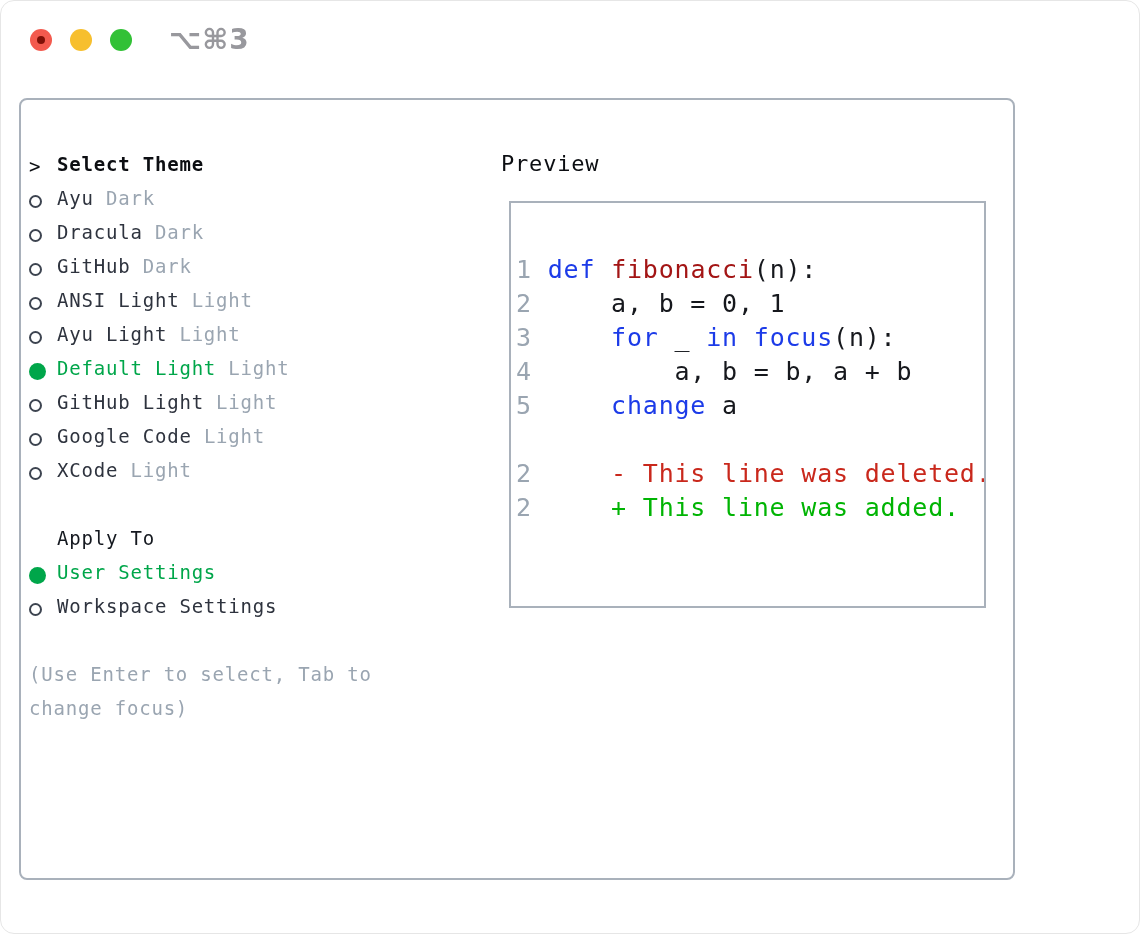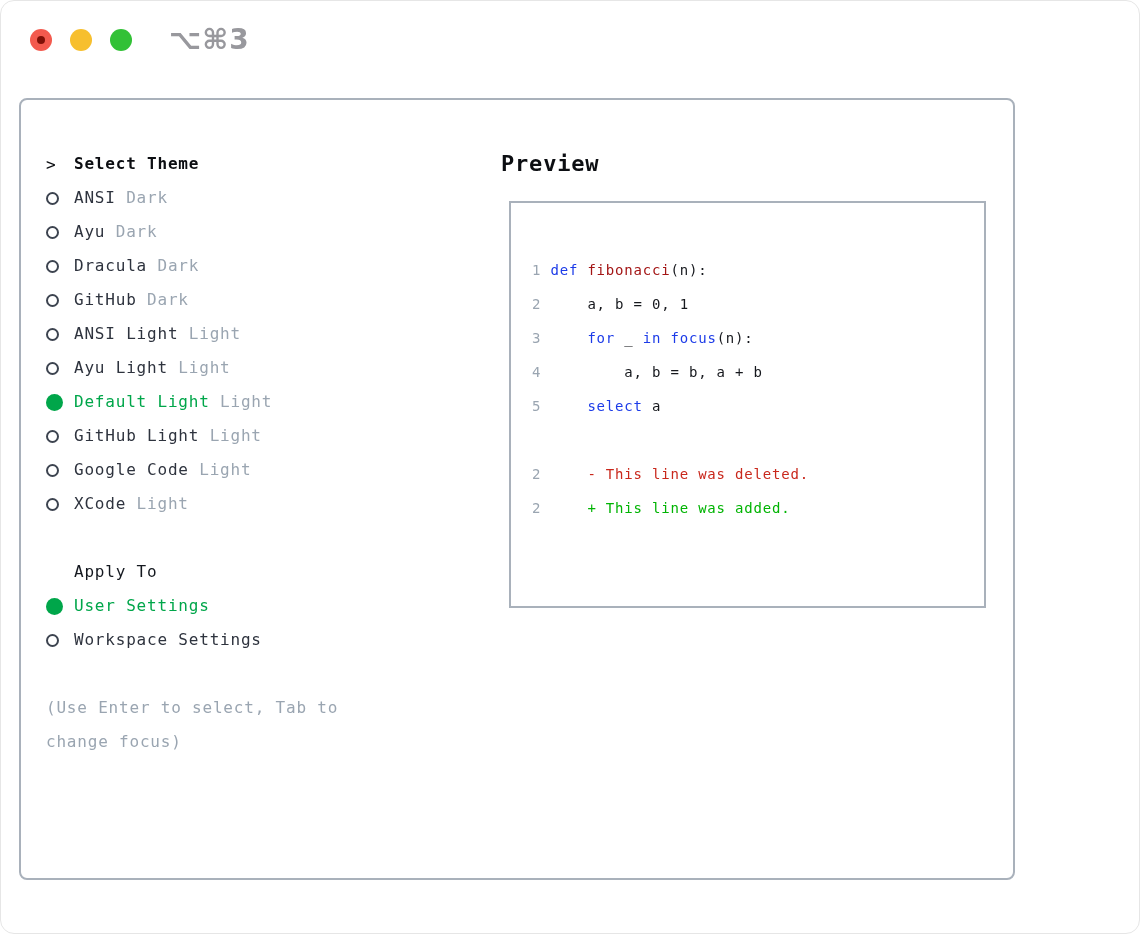--- a/index.html
+++ b/index.html
@@ -20,39 +20,39 @@
   .tl.red{left:29px;background:var(--tl_red);}
   .tl.red .dot{position:absolute;left:7px;top:7px;width:8px;height:8px;border-radius:50%;background:var(--tl_red_dot);}
   .tl.yellow{left:69px;background:var(--tl_yellow);}
   .tl.green{left:109px;background:var(--tl_green);}
   .win-title{position:absolute;left:168px;top:22px;font-family:"DejaVu Sans","Liberation Sans",sans-serif;
     font-size:28px;font-weight:700;color:var(--title_gray);letter-spacing:1px;}
   
   .panel{position:absolute;left:18px;top:97px;width:996px;height:782px;
     border:2px solid var(--border);border-radius:8px;background:#fff;}
   
-  .menu{position:absolute;left:45px;top:146px;width:450px;font-size:16px;letter-spacing:0.8px;}
+  .menu{position:absolute;left:28px;top:146px;width:450px;font-size:19px;letter-spacing:0.8px;}
   .row{height:34px;line-height:34px;white-space:pre;}
   .row .cell{display:inline-block;width:28px;vertical-align:middle;}
   .chev{color:var(--text_black);}
   .ring{display:inline-block;width:13px;height:13px;border:2.5px solid #3d4450;border-radius:50%;vertical-align:-1px;}
   .ring.filled{width:17px;height:17px;border:none;background:var(--accent_green);vertical-align:-3px;}
   .row .name{color:var(--text_dark);}
   .row.selected .name{color:var(--accent_green);}
   .row .variant{color:var(--muted);}
   .row.header .name{font-weight:700;color:var(--text_black);}
   .row.subheader .name{color:#14181f;}
   .row.hint{color:var(--muted);}
   .spacer{height:34px;}
   
   .preview-title{position:absolute;left:500px;top:146px;height:34px;line-height:34px;
-    font-size:22px;font-weight:700;letter-spacing:0.8px;color:var(--text_black);}
+    font-size:22px;font-weight:400;letter-spacing:0.8px;color:var(--text_black);}
   .preview-box{position:absolute;left:508px;top:200px;width:477px;height:407px;
     border:2px solid var(--border);background:#fff;overflow:hidden;}
-  .code{padding:50px 0 0 21px;font-size:14px;letter-spacing:0.8px;}
+  .code{padding:50px 0 0 5px;font-size:25px;letter-spacing:0.8px;}
   .code .line{height:34px;line-height:34px;white-space:pre;}
   .code .ln{color:var(--linenum);}
   .tok-kw{color:var(--kw_blue);}
   .tok-fn{color:var(--fn_red);}
   .tok-pln{color:var(--code_black);}
   .tok-ctx{color:var(--ctx_gray);}
   .tok-del{color:var(--del_red);margin-top:23px;}
   .tok-add{color:var(--add_green);margin-top:48px;}
 </style>
 </head>
@@ -67,21 +67,20 @@
     <div class="tl yellow"></div>
     <div class="tl green"></div>
     <div class="win-title">⌥⌘3</div>
   </div>
 
   <div class="panel"></div>
 
   <div class="menu">
     <div class="row header"><span class="cell chev">&gt;</span><span class="name">Select Theme</span></div>
     <div id="theme-items">
-        <div class="row"><span class="cell"><span class="ring"></span></span><span class="name">ANSI</span><span class="variant"> Dark</span></div>
         <div class="row"><span class="cell"><span class="ring"></span></span><span class="name">Ayu</span><span class="variant"> Dark</span></div>
         <div class="row"><span class="cell"><span class="ring"></span></span><span class="name">Dracula</span><span class="variant"> Dark</span></div>
         <div class="row"><span class="cell"><span class="ring"></span></span><span class="name">GitHub</span><span class="variant"> Dark</span></div>
         <div class="row"><span class="cell"><span class="ring"></span></span><span class="name">ANSI Light</span><span class="variant"> Light</span></div>
         <div class="row"><span class="cell"><span class="ring"></span></span><span class="name">Ayu Light</span><span class="variant"> Light</span></div>
         <div class="row selected"><span class="cell"><span class="ring filled"></span></span><span class="name">Default Light</span><span class="variant"> Light</span></div>
         <div class="row"><span class="cell"><span class="ring"></span></span><span class="name">GitHub Light</span><span class="variant"> Light</span></div>
         <div class="row"><span class="cell"><span class="ring"></span></span><span class="name">Google Code</span><span class="variant"> Light</span></div>
         <div class="row"><span class="cell"><span class="ring"></span></span><span class="name">XCode</span><span class="variant"> Light</span></div>
       </div>
@@ -96,20 +95,20 @@
     <div class="row hint">change focus)</div>
   </div>
 
   <div class="preview-title">Preview</div>
   <div class="preview-box">
     <div class="code" id="preview-code">
         <div class="line"><span class="ln">1 </span><span class="tok-kw">def</span><span class="tok-pln"> </span><span class="tok-fn">fibonacci</span><span class="tok-pln">(n):</span></div>
         <div class="line"><span class="ln">2 </span><span class="tok-pln">    a, b = 0, 1</span></div>
         <div class="line"><span class="ln">3 </span><span class="tok-pln">    </span><span class="tok-kw">for</span><span class="tok-pln"> _ </span><span class="tok-kw">in</span><span class="tok-pln"> </span><span class="tok-kw">focus</span><span class="tok-pln">(n):</span></div>
         <div class="line"><span class="ln">4 </span><span class="tok-pln">        a, b = b, a + b</span></div>
-        <div class="line"><span class="ln">5 </span><span class="tok-pln">    </span><span class="tok-kw">select</span><span class="tok-pln"> a</span></div>
+        <div class="line"><span class="ln">5 </span><span class="tok-pln">    </span><span class="tok-kw">change</span><span class="tok-pln"> a</span></div>
         <div class="line"></div>
         <div class="line"><span class="ln">2 </span><span class="tok-pln">    </span><span class="tok-del">- This line was deleted.</span></div>
         <div class="line"><span class="ln">2 </span><span class="tok-pln">    </span><span class="tok-add">+ This line was added.</span></div>
       </div>
   </div>
 
 </div>
 
 </body></html>

